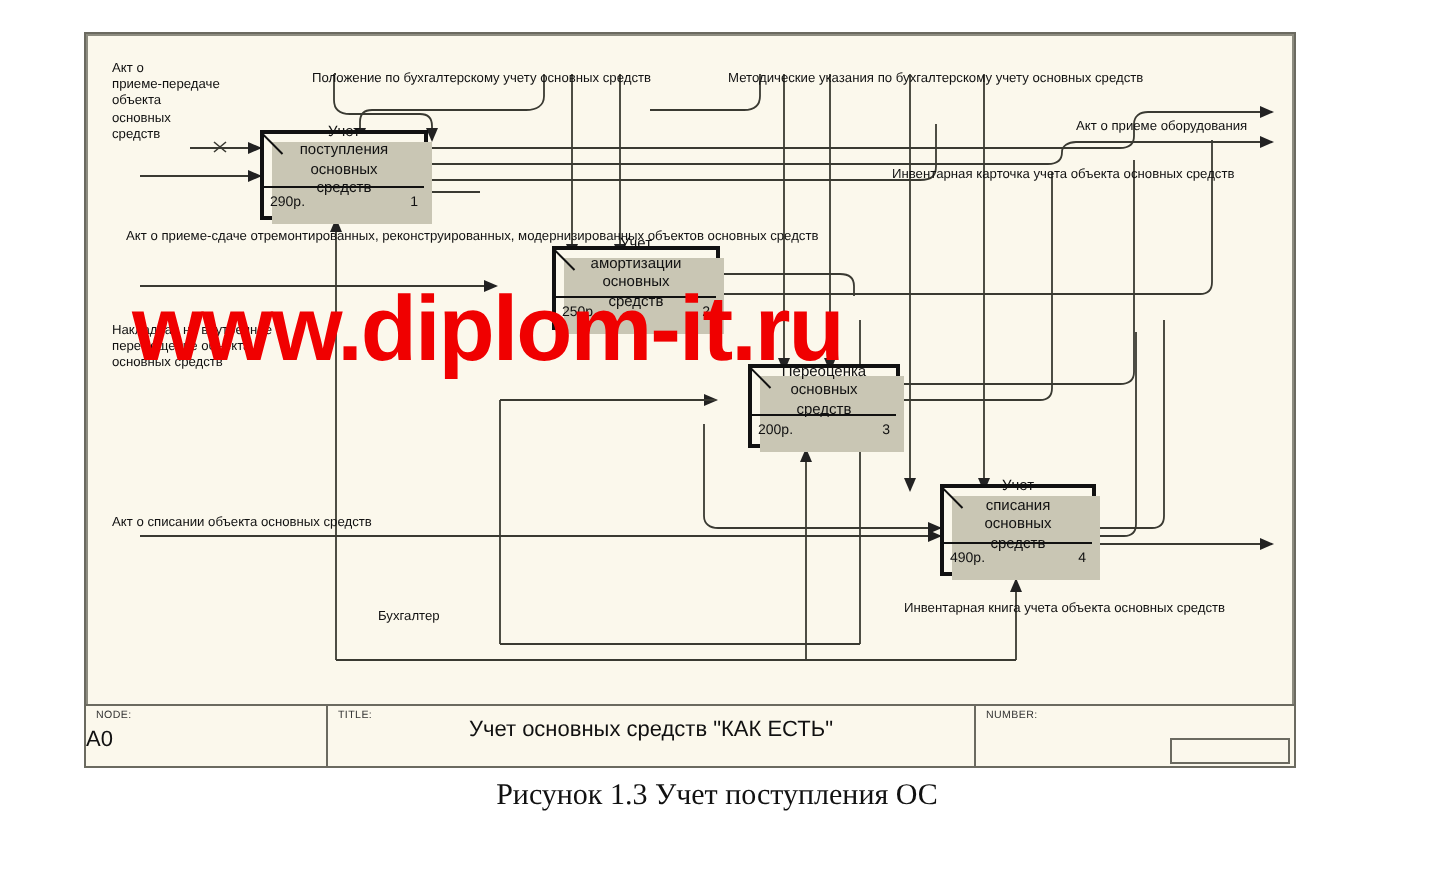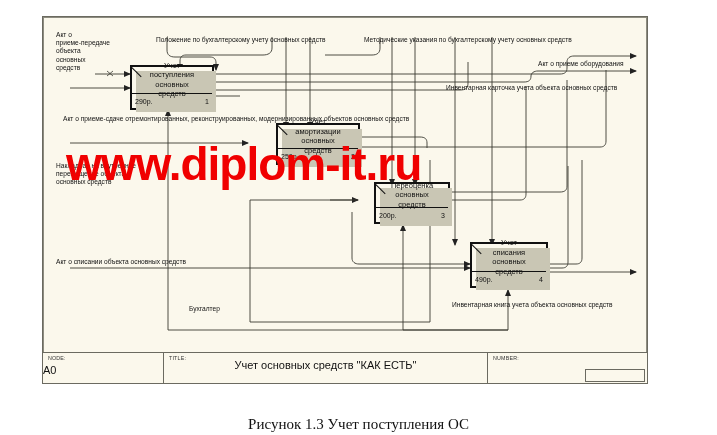--- a/index.html
+++ b/index.html
@@ -85,21 +85,21 @@
   }
   .num-box{
     position:absolute;right:2px;bottom:1px;width:60px;height:13px;
     border:1px solid #6b6a60;box-sizing:border-box;background:#fbf8ec;
   }
 
   
   #caption{
     position:absolute;left:0;top:390px;width:717px;text-align:center;
     font-family:"Liberation Serif","DejaVu Serif",serif;
-    font-size:15px;color:#111;margin-top:26px;
+    font-size:15px;color:#111;
   }
 
   
   #watermark{
     position:absolute;left:50px;top:137px;width:620px;
     font-family:"Liberation Sans","DejaVu Sans",sans-serif;
     font-weight:bold;font-size:46px;letter-spacing:-1px;
     color:#f00000;z-index:20;pointer-events:none;white-space:nowrap;margin-left:16px;
   }
 </style>

